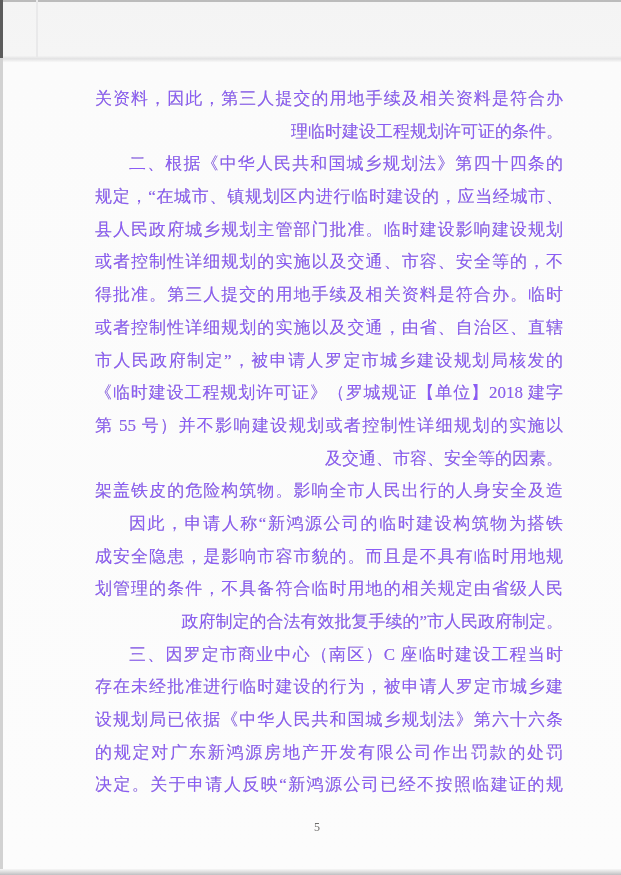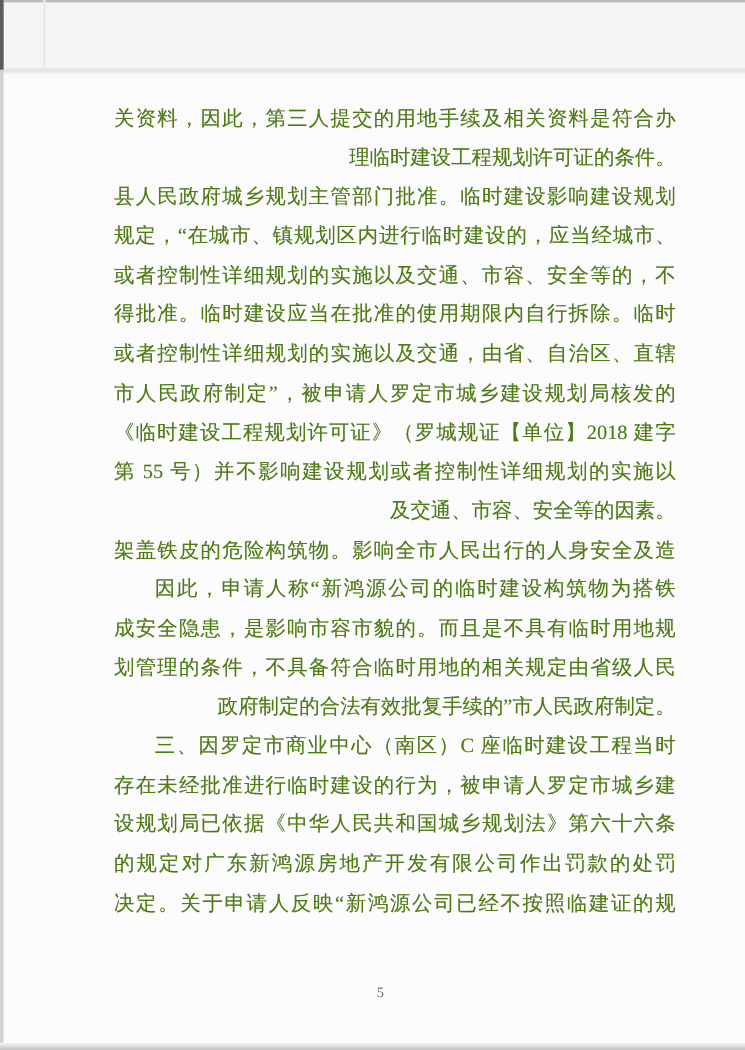--- a/index.html
+++ b/index.html
@@ -34,21 +34,21 @@
   }
   .bottom-edge {
     position: absolute; left: 0; top: 869px; width: 621px; height: 6px;
     background: linear-gradient(#f6f6f6 0%, #e2e2e2 40%, #bfbfc1 100%);
   }
 
   
   .textblock {
     position: absolute; left: 95px; top: 83px; width: 468px;
     font-size: 17px;
-    color: #4d7c0f;
+    color: #8b5cf6;
     text-shadow: 0 0 0.6px rgba(64,62,59,0.35);
   }
   .line {
     height: 32.7px;
     line-height: 32.7px;
     white-space: nowrap;
     text-align: right;
   }
   .line.j {
     white-space: normal;
@@ -70,24 +70,25 @@
 <div class="top-edge"></div>
 <div class="seam"></div>
 <div class="faint-vert"></div>
 <div class="left-edge"></div>
 <div class="left-edge-dark"></div>
 <div class="bottom-edge"></div>
 
 <div class="textblock">
   <div class="line j">关资料，因此，第三人提交的用地手续及相关资料是符合办</div>
   <div class="line">理临时建设工程规划许可证的条件。</div>
+  <div class="line j in">二、根据《中华人民共和国城乡规划法》第四十四条的</div>
+  <div class="line j">规定，“在城市、镇规划区内进行临时建设的，应当经城市、</div>
   <div class="line j">县人民政府城乡规划主管部门批准。临时建设影响建设规划</div>
-  <div class="line j">规定，“在城市、镇规划区内进行临时建设的，应当经城市、</div>
   <div class="line j">或者控制性详细规划的实施以及交通、市容、安全等的，不</div>
-  <div class="line j">得批准。临时建设应当在批准的使用期限内自行拆除。临时</div>
+  <div class="line j">得批准。第三人提交的用地手续及相关资料是符合办。临时</div>
   <div class="line j">或者控制性详细规划的实施以及交通，由省、自治区、直辖</div>
   <div class="line j">市人民政府制定”，被申请人罗定市城乡建设规划局核发的</div>
   <div class="line j">《临时建设工程规划许可证》（罗城规证【单位】2018 建字</div>
   <div class="line j">第 55 号）并不影响建设规划或者控制性详细规划的实施以</div>
   <div class="line">及交通、市容、安全等的因素。</div>
   <div class="line j">架盖铁皮的危险构筑物。影响全市人民出行的人身安全及造</div>
   <div class="line j in">因此，申请人称“新鸿源公司的临时建设构筑物为搭铁</div>
   <div class="line j">成安全隐患，是影响市容市貌的。而且是不具有临时用地规</div>
   <div class="line j">划管理的条件，不具备符合临时用地的相关规定由省级人民</div>
   <div class="line">政府制定的合法有效批复手续的”市人民政府制定。</div>

